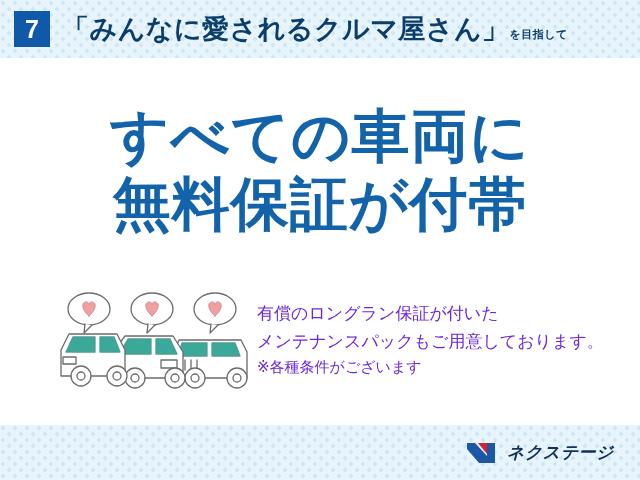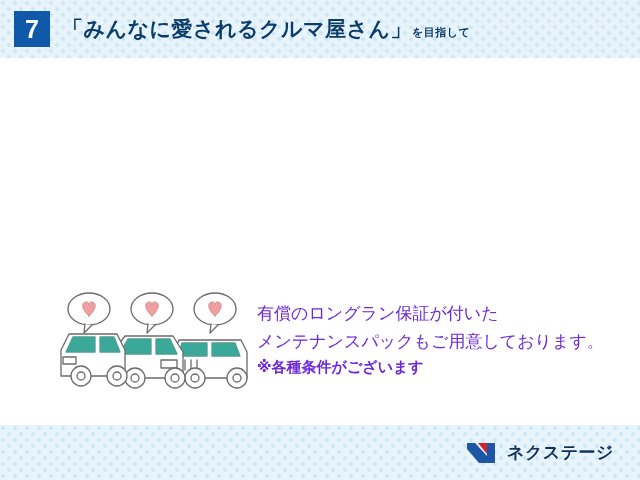--- a/index.html
+++ b/index.html
@@ -27,21 +27,21 @@
     width:36px;height:36px;margin-left:14px;
     background:#1059a8;color:#ffffff;
     display:flex;align-items:center;justify-content:center;
     font-size:25px;font-weight:bold;line-height:1;
     font-family:"Liberation Sans",sans-serif;
   }
   .header-text{
     margin-left:12px;color:#0b3d6b;font-weight:bold;
     white-space:nowrap;letter-spacing:0.5px;
   }
-  .header-text .big{font-size:21px;}
+  .header-text .big{font-size:27px;}
   .header-text .small{font-size:11px;}
 
   
   .main{
     position:absolute;left:0;top:58px;width:640px;height:367px;
     background:#ffffff;
   }
   .headline{
     position:absolute;left:0;top:44px;width:640px;
     text-align:center;color:#1263aa;
@@ -54,26 +54,26 @@
   
   .row{
     position:absolute;left:0;top:232px;width:640px;height:120px;
   }
   .cars{position:absolute;left:55px;top:0;width:195px;height:105px;}
   .copy{
     position:absolute;left:257px;top:10px;width:375px;
     color:#6d28d9;line-height:1.62;
   }
   .copy .l1,.copy .l2{font-size:17px;}
-  .copy .l3{font-size:15px;font-weight:bold;}
+  .copy .l3{font-size:15px;font-weight:normal;}
 
   
   .footer{
     position:absolute;left:0;top:425px;width:640px;height:55px;
-    display:flex;align-items:center;justify-content:flex-end;
+    display:flex;align-items:center;justify-content:flex-end;font-style:italic;
   }
   .logo{display:flex;align-items:center;margin-right:26px;}
   .logo-text{
     margin-left:7px;color:#10305c;font-weight:bold;font-size:17px;
     letter-spacing:0.5px;white-space:nowrap;
   }
 </style>
 </head>
 <body>
 
@@ -81,20 +81,24 @@
 
   <div class="header pattern">
     <div class="badge">7</div>
     <div class="header-text">
       <span class="big">「みんなに愛されるクルマ屋さん」</span><span class="small">を目指して</span>
     </div>
   </div>
 
   <div class="main">
 
+    <div class="headline">
+      <div>すべての車両に</div>
+      <div>無料保証が付帯</div>
+    </div>
 
     <div class="row">
 
       <div class="cars">
         <svg viewBox="0 0 195 105" width="195" height="105">
           <g fill="none" stroke="#6b6b6b" stroke-width="1.3" stroke-linejoin="round" stroke-linecap="round">
 
             <g>
               <ellipse cx="34" cy="19" rx="21" ry="16" fill="#ffffff"></ellipse>
               <path d="M30 34 L29 43 L37 35" fill="#ffffff"></path>

